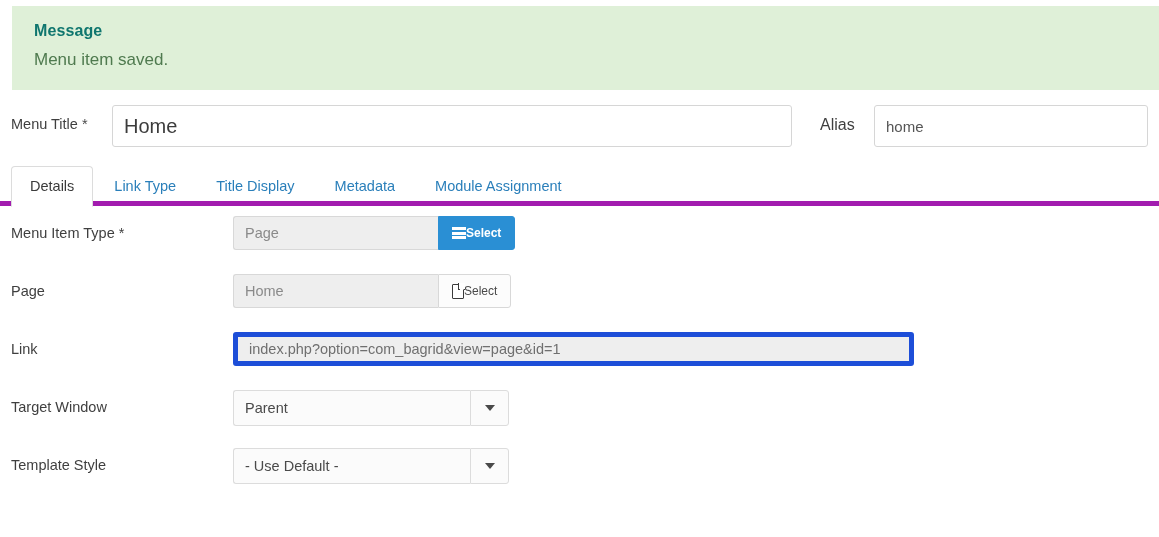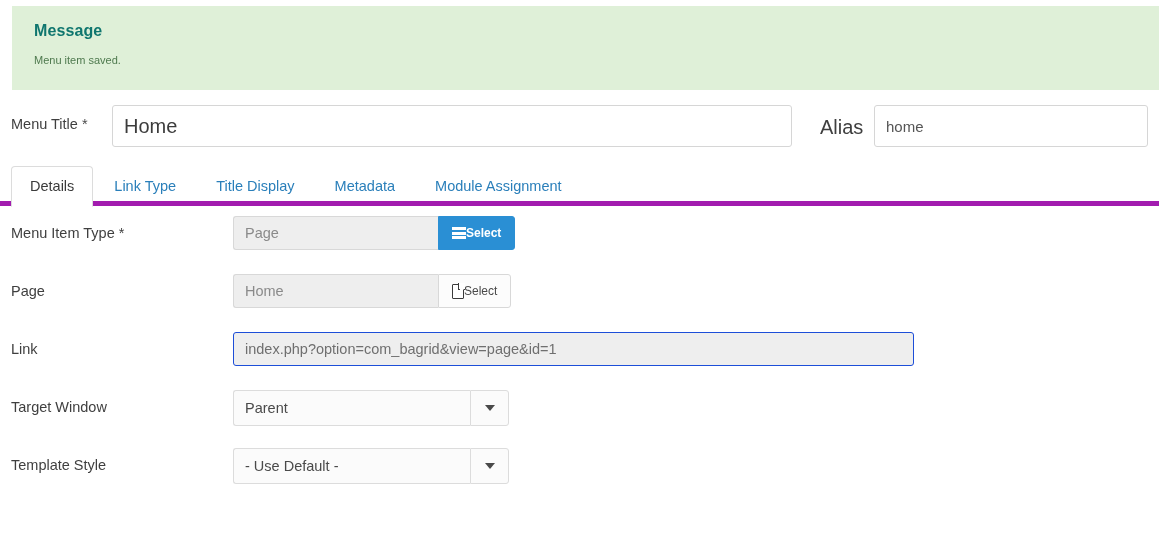--- a/index.html
+++ b/index.html
@@ -28,21 +28,21 @@
     padding: 14px 0 0 22px;
   }
   .alert-title {
     font-size: 16px;
     font-weight: bold;
     color: #0f766e;
     line-height: 22px;
     letter-spacing: .1px;
   }
   .alert-body {
-    font-size: 11px;
+    font-size: 17px;
     color: #4f7a4f;
     line-height: 22px;
     margin-top: 7px;
   }
 
   
   .title-row {
     position: absolute;
     left: 0;
     top: 105px;
@@ -71,21 +71,21 @@
     font-family: "Liberation Sans", sans-serif;
     font-size: 20px;
     color: #3c3c3c;
     padding: 0 11px;
     outline: none;
   }
   .label-alias {
     position: absolute;
     left: 820px;
     top: 11px;
-    font-size: 20px;
+    font-size: 16px;
     color: #3f3f3f;
   }
   .input-alias {
     position: absolute;
     left: 874px;
     top: 0;
     width: 274px;
     height: 42px;
     border: 1px solid #d6d6d6;
     border-radius: 3px;
@@ -239,21 +239,21 @@
     height: 6px;
     background: #fff;
     border-left: 1.5px solid #3a3a3a;
     border-bottom: 1.5px solid #3a3a3a;
     transform: rotate(0deg);
   }
 
   .link-input {
     width: 681px;
     height: 34px;
-    border: 1px solid #1d4ed8;
+    border: 5px solid #1d4ed8;
     border-radius: 3px;
     background: #eeeeee;
     color: #6f6f6f;
     font-family: "Liberation Sans", sans-serif;
     font-size: 14.5px;
     padding: 0 11px;
     outline: none;
   }
 
   .select-wrap { display: flex; height: 36px; }

